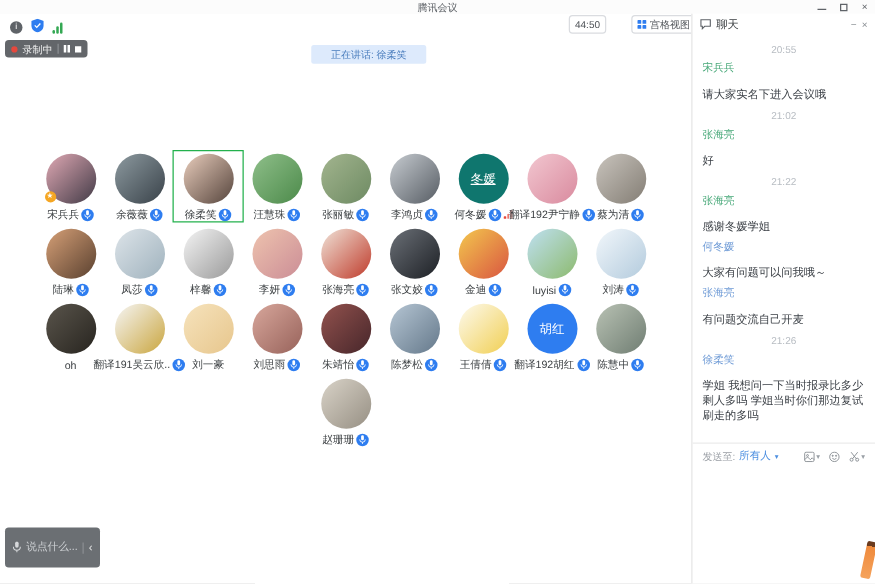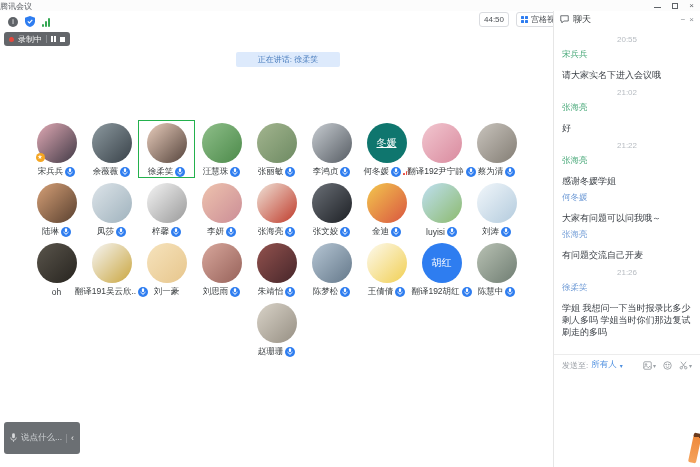--- a/index.html
+++ b/index.html
@@ -1,45 +1,45 @@
 <!DOCTYPE html>
 <html><head>
 <meta charset="utf-8">
 <style>
   html,body{margin:0;padding:0;background:#d9d9d9;}
   *{box-sizing:border-box;font-family:"Liberation Sans",sans-serif;}
   .app{position:relative;width:700px;height:467px;background:#fff;overflow:hidden;margin:0 auto;}
   
   .titlebar{position:absolute;top:0;left:0;right:0;height:11px;background:#fcfcfc;}
-  .win-title{position:absolute;top:1px;left:0;right:0;font-size:8px;color:#5f6368;}
+  .win-title{position:absolute;top:1px;left:0;right:0;text-align:center;font-size:8px;color:#5f6368;}
   .win-controls{position:absolute;top:1px;right:6px;display:flex;gap:11px;align-items:center;color:#5f6368;font-size:8px;line-height:9px;}
   .win-controls .minbar{width:7px;height:1px;background:#5f6368;margin-top:4px;}
   .win-controls .maxbox{width:6px;height:6px;border:1px solid #5f6368;}
   
   .tl-icons{position:absolute;top:13px;left:8px;display:flex;gap:7px;align-items:center;}
   .info-dot{width:10px;height:10px;border-radius:50%;background:#5f6368;color:#fff;font-size:7px;text-align:center;line-height:10px;}
   .bars{display:flex;align-items:flex-end;gap:1px;height:9px;}
   .bars i{display:block;width:2px;background:#34a853;border-radius:1px;}
   .bars i:nth-child(1){height:3px}.bars i:nth-child(2){height:6px}.bars i:nth-child(3){height:9px}
-  .right-tools{position:absolute;top:11px;left:479px;display:flex;gap:7px;align-items:center;height:16px;}
+  .right-tools{position:absolute;top:11px;left:455px;display:flex;gap:20px;align-items:center;height:16px;}
   .tool-box{height:15px;border:1px solid #dadce0;border-radius:3px;background:#fff;display:flex;align-items:center;padding:0 4px;gap:3px;font-size:8px;color:#4d5156;}
   .gridglyph{display:grid;grid-template-columns:3px 3px;grid-template-rows:3px 3px;gap:1px;}
   .gridglyph i{background:#2e7df0;border-radius:0.5px;}
   .caret{font-size:6px;color:#9aa0a6;}
   .fs-icon svg,.panel-icon svg{display:block;}
   
   .rec-pill{position:absolute;top:32px;left:4px;height:14px;background:#63666a;border-radius:3px;display:flex;align-items:center;gap:4px;padding:0 5px;}
   .rec-dot{width:5px;height:5px;border-radius:50%;background:#e5483d;}
   .rec-label{font-size:8px;color:#f2f2f2;}
   .rec-sep{width:1px;height:8px;background:#8a8d91;}
   .pause-icon{display:flex;gap:1px;}
   .pause-icon i{display:block;width:2px;height:6px;background:#fff;}
   .stop-icon{width:5px;height:5px;background:#fff;}
   
-  .banner{position:absolute;top:36px;left:236px;width:104px;height:15px;background:#ddeafc;border-radius:2px;font-size:8px;color:#4a7dbd;display:flex;align-items:center;justify-content:center;margin-top:16px;}
+  .banner{position:absolute;top:36px;left:249px;width:92px;height:15px;background:#ddeafc;border-radius:2px;font-size:8px;color:#4a7dbd;display:flex;align-items:center;justify-content:center;}
   
   .p-row{position:absolute;left:0;width:553px;display:flex;justify-content:center;}
   .p-row.r1{top:121px}.p-row.r2{top:181px}.p-row.r3{top:241px}.p-row.r4{top:301px}
   .cell{width:55px;display:flex;flex-direction:column;align-items:center;padding-top:2px;}
   .cell.speaking{outline:1px solid #23b14d;}
   .avatar{width:40px;height:40px;border-radius:50%;flex:none;position:relative;}
   .avatar.txt{display:flex;align-items:center;justify-content:center;color:#fff;font-size:10px;}
   .host-badge{position:absolute;left:-1px;bottom:1px;width:9px;height:9px;border-radius:50%;background:#f5a623;color:#fff;font-size:6px;line-height:9px;text-align:center;}
   .name-row{margin-top:3px;display:flex;align-items:center;gap:2px;height:11px;}
   .p-name{font-size:8.5px;color:#3c4043;white-space:nowrap;}

